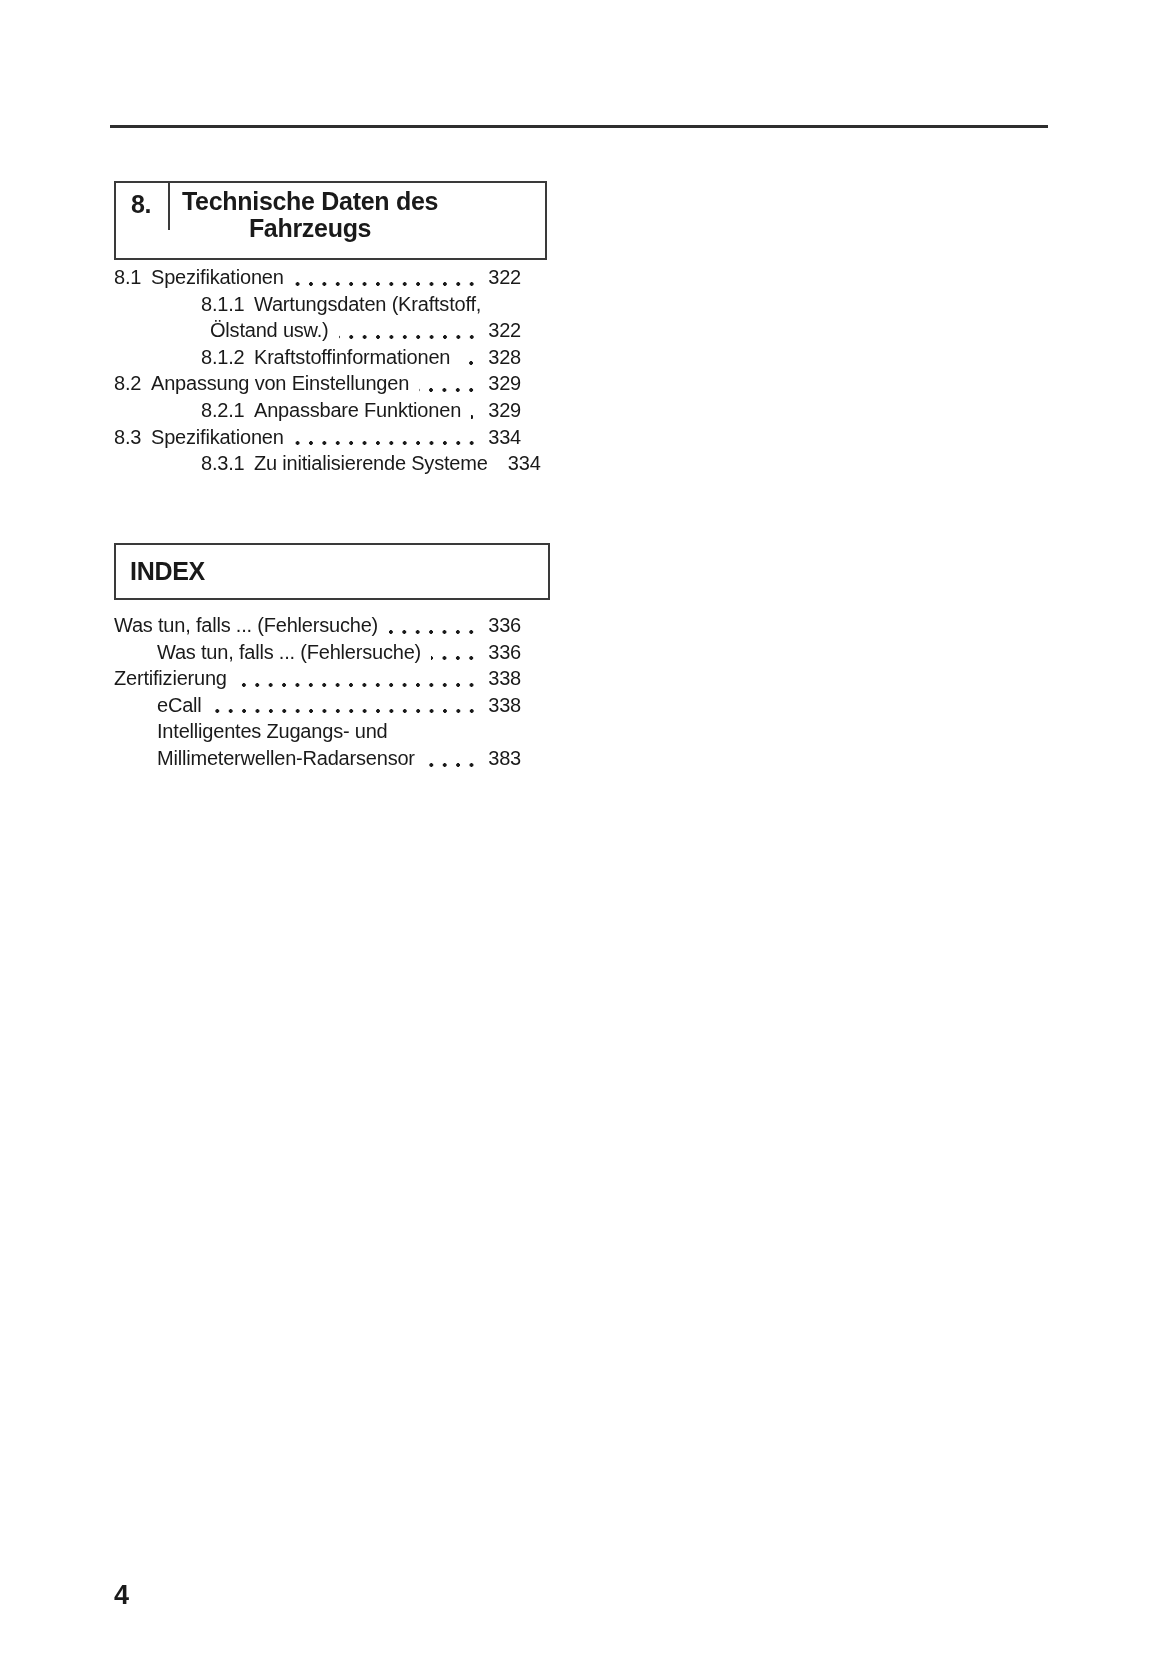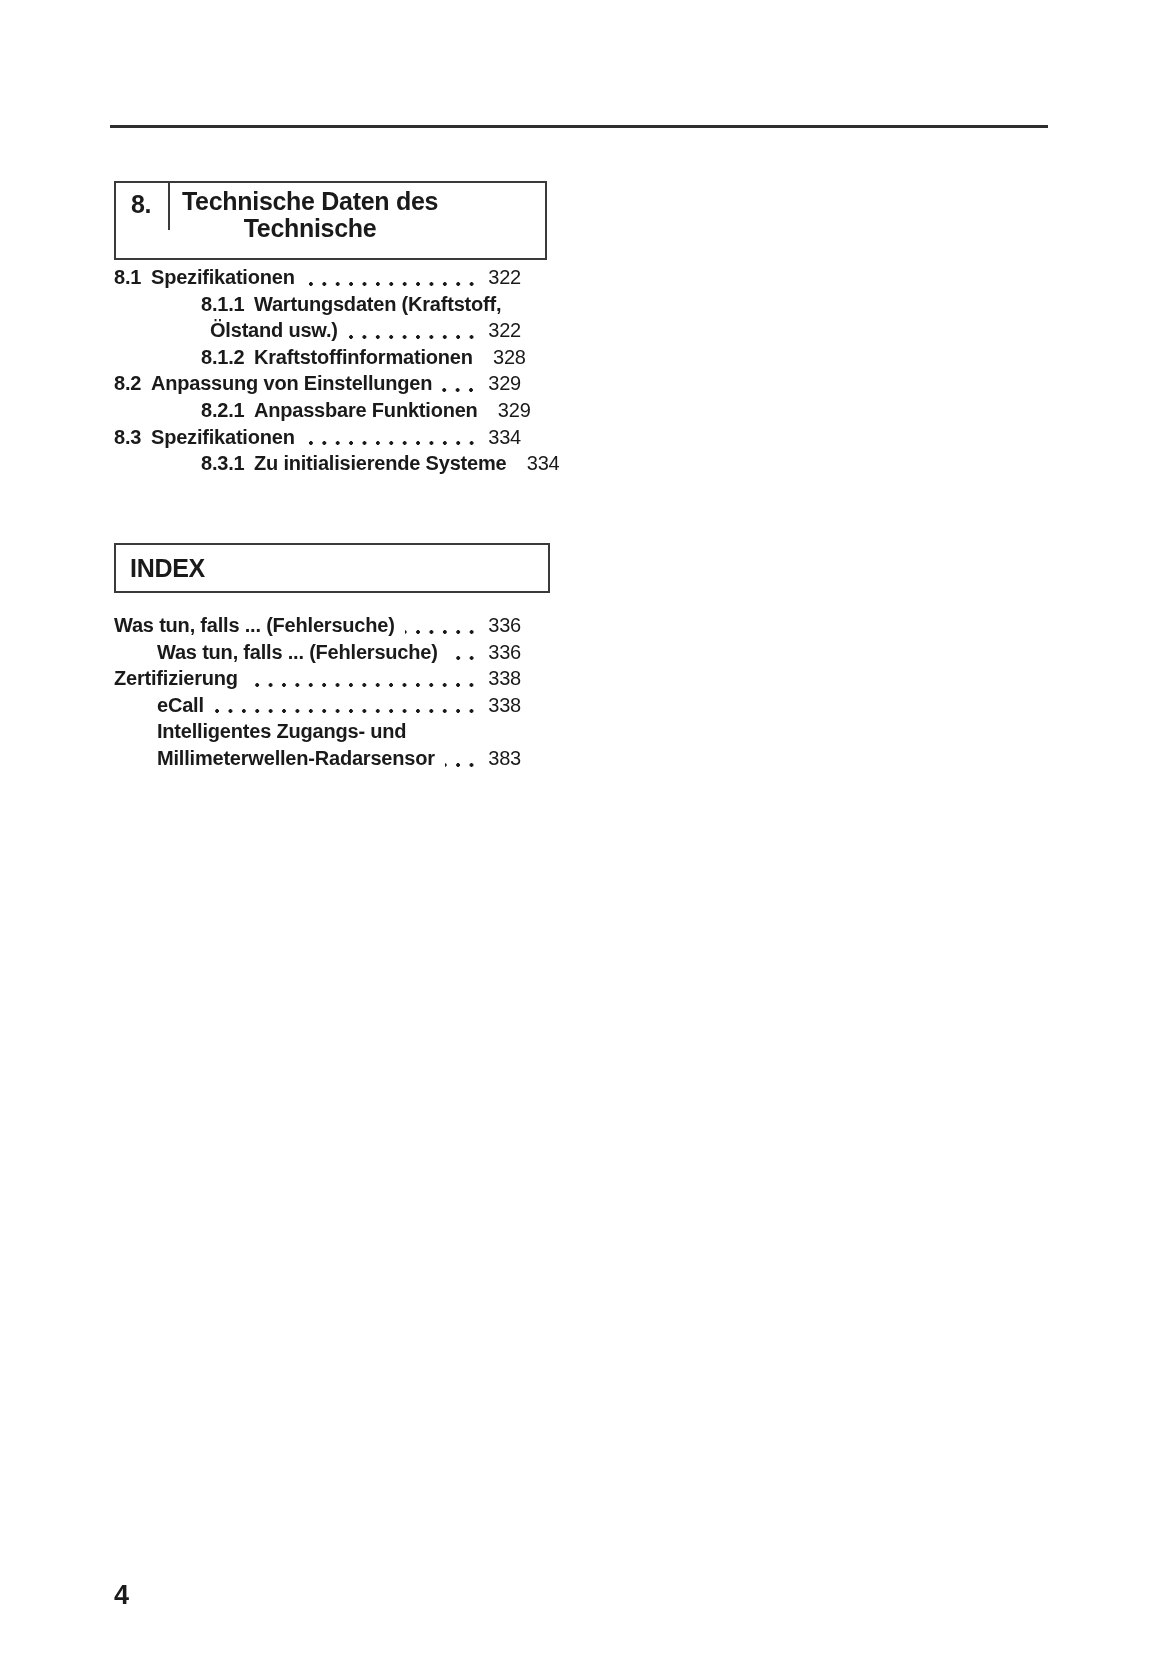--- a/index.html
+++ b/index.html
@@ -31,42 +31,42 @@
     width:2px;height:47px;background:#3a3a3a;
   }
   .ch-title{
     position:absolute;left:66px;top:5px;
     font-size:25px;font-weight:700;line-height:27px;letter-spacing:-0.3px;
   }
   .ch-title .line{display:block;text-align:center;}
   
   .index-box{
     position:absolute;left:114px;top:543px;
-    width:436px;height:50px;
+    width:436px;height:57px;
     border:2px solid #3a3a3a;box-sizing:border-box;
     display:flex;align-items:center;padding-left:14px;
     background:#ffffff;
   }
   .ix-title{font-size:25px;font-weight:700;letter-spacing:-0.3px;}
   
   .toc{
     position:absolute;left:114px;width:407px;
     font-size:20px;letter-spacing:-0.2px;
   }
   .chapter-toc{top:264px;}
   .index-toc{top:612px;}
   .row{
     display:flex;height:26.6px;line-height:26.6px;white-space:nowrap;
   }
   .lvl1{padding-left:43px;}
   .lvl2{padding-left:96px;}
-  .num{flex:none;font-weight:bold;}
+  .num{flex:none;}
   .n0{width:37px;}
   .n1{width:53px;margin-left:44px;}
-  .txt{flex:none;font-weight:bold;}
+  .txt{flex:none;}
   .leader{
     flex:1;align-self:flex-end;
     height:8px;margin:0 3px 3px 10px;
     background-image:radial-gradient(circle,#191919 1.9px,transparent 2.1px);
     background-size:13.4px 8px;
     background-repeat:repeat-x;
     background-position:right center;
   }
   .pg{flex:none;min-width:40px;text-align:right;}
   .footer-num{
@@ -79,21 +79,21 @@
 
 <div class="page">
 
   <div class="top-rule"></div>
 
   <div class="chapter-box">
     <span class="ch-num">8.</span>
     <span class="ch-vline"></span>
     <span class="ch-title">
       <span class="line">Technische Daten des</span>
-      <span class="line">Technische</span>
+      <span class="line">Fahrzeugs</span>
     </span>
   </div>
 
   <div class="toc chapter-toc">
     <div class="row lvl0">
       <span class="num n0">8.1</span>
       <span class="txt">Spezifikationen</span>
       <span class="leader"></span>
       <span class="pg">322</span>
     </div>

